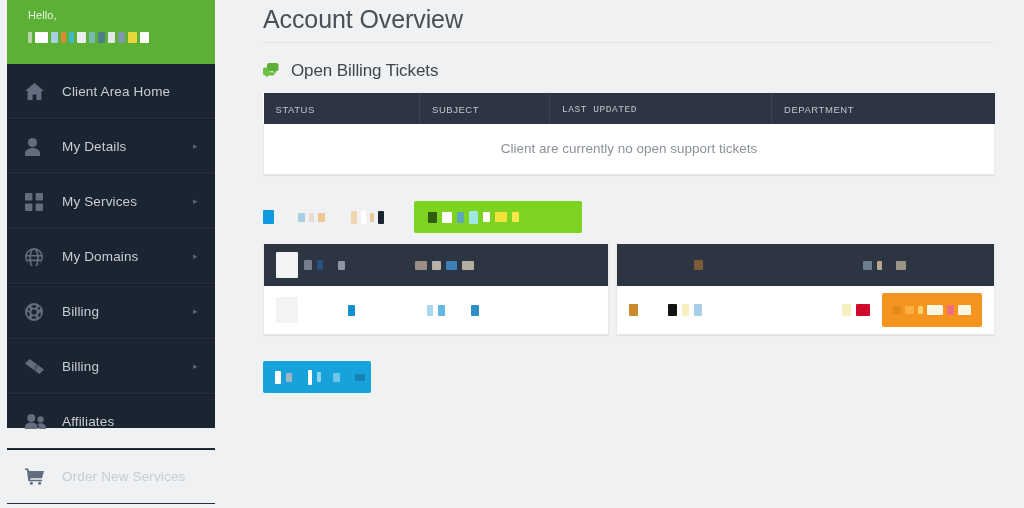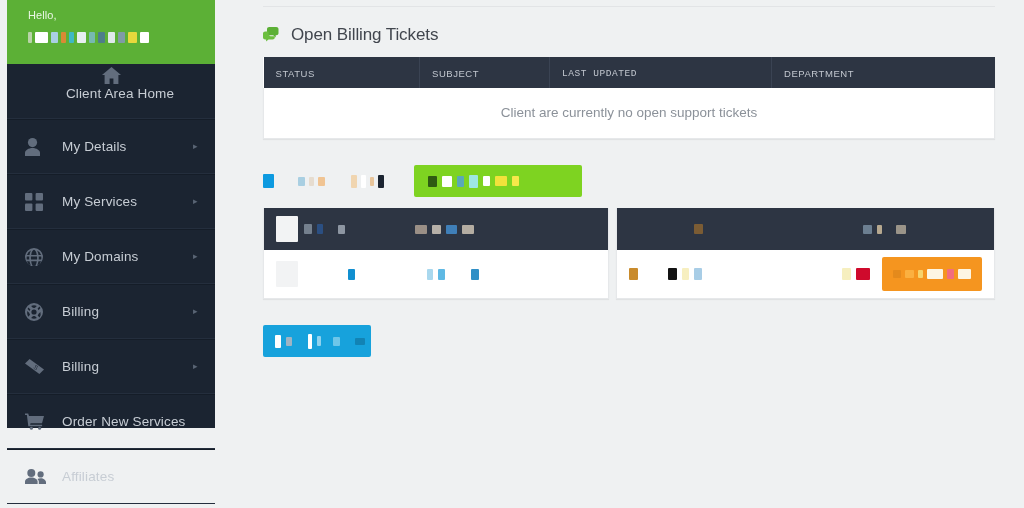--- a/index.html
+++ b/index.html
@@ -46,21 +46,21 @@
     height: 55px;
     display: flex;
     align-items: center;
     padding-left: 18px;
     border-bottom: 1px solid #242e3d;
     border-top: 1px solid #151d28;
     color: #c7cdd4;
     font-size: 13.5px;
     cursor: pointer;
   }
-  .side-item:first-child { border-top: none; flex-direction: column; }
+  .side-item:first-child { border-top: none; }
   .side-ico {
     width: 30px; height: 22px;
     display: flex; align-items: center; justify-content: flex-start;
     margin-right: 7px;
     color: #626d7d;
     flex: 0 0 auto;
   }
   .side-ico svg { display: block; fill: #626d7d; }
   .side-label { flex: 1 1 auto; letter-spacing: .15px; }
   .side-arrow {
@@ -305,46 +305,47 @@
             <svg width="19" height="15" viewBox="0 0 19 15">
               <path d="M4.6 0 0 4.6 14.4 15 19 10.4z"></path>
               <text x="8" y="9" font-size="6" fill="#1b2431" font-family="Liberation Sans" transform="rotate(36 8 9)">S</text>
             </svg>
           </span>
           <span class="side-label">Billing</span>
           <span class="side-arrow">▸</span>
         </div>
         <div class="side-item">
           <span class="side-ico">
-            <svg width="20" height="17" viewBox="0 0 20 17">
-              <path d="M0 .6h3.2l.8 2.4h15L17 10.2H5.6l-.5 1.6h12v1.5H3.3L1.9 2.1H0z"></path>
-              <circle cx="6.4" cy="15.2" r="1.5"></circle>
-              <circle cx="14.6" cy="15.2" r="1.5"></circle>
-            </svg>
-          </span>
-          <span class="side-label">Order New Services</span>
-          <span class="side-arrow hidden">▸</span>
-        </div>
-        <div class="side-item">
-          <span class="side-ico">
             <svg width="21" height="15" viewBox="0 0 21 15">
               <circle cx="6.3" cy="4" r="4"></circle>
               <path d="M6.3 8.6c-3.4 0-6.3 1.9-6.3 4V15h12.6v-2.4c0-2.1-2.9-4-6.3-4z"></path>
               <circle cx="15.6" cy="5.4" r="3.1"></circle>
               <path d="M15.6 9.2c-1.2 0-2.3.2-3.2.7.9.8 1.4 1.7 1.4 2.7V15H21v-1.9c0-1.7-2.4-3.9-5.4-3.9z"></path>
             </svg>
           </span>
           <span class="side-label">Affiliates</span>
           <span class="side-arrow hidden">▸</span>
         </div>
+        <div class="side-item">
+          <span class="side-ico">
+            <svg width="20" height="17" viewBox="0 0 20 17">
+              <path d="M0 .6h3.2l.8 2.4h15L17 10.2H5.6l-.5 1.6h12v1.5H3.3L1.9 2.1H0z"></path>
+              <circle cx="6.4" cy="15.2" r="1.5"></circle>
+              <circle cx="14.6" cy="15.2" r="1.5"></circle>
+            </svg>
+          </span>
+          <span class="side-label">Order New Services</span>
+          <span class="side-arrow hidden">▸</span>
+        </div>
       </nav>
   </aside>
 
   <main class="main">
 
+    <h1 class="page-title">Account Overview</h1>
     <hr class="title-rule">
 
     <div class="section-head">
       <span class="chat-icon">
         <svg width="19" height="16" viewBox="0 0 19 16">
           <path fill="#5cb036" d="M6.2 0h7.1c1.2 0 2.2.9 2.2 2v4.3c0 1.1-1 2-2.2 2h-.6v2.2L10.2 8.3H6.2C5 8.3 4 7.4 4 6.3V2C4 .9 5 0 6.2 0z"></path>
           <path fill="#6cbf3f" d="M2.2 4.6h3.3v1.8c0 1.6 1.4 2.9 3.1 2.9h3.2v1.1c0 1.1-1 2-2.2 2H5.5l-2.4 2V12.4h-.9C1 12.4 0 11.5 0 10.4V6.6c0-1.1 1-2 2.2-2z"></path>
         </svg>
       </span>
       <span class="section-title">Open Billing Tickets</span>

